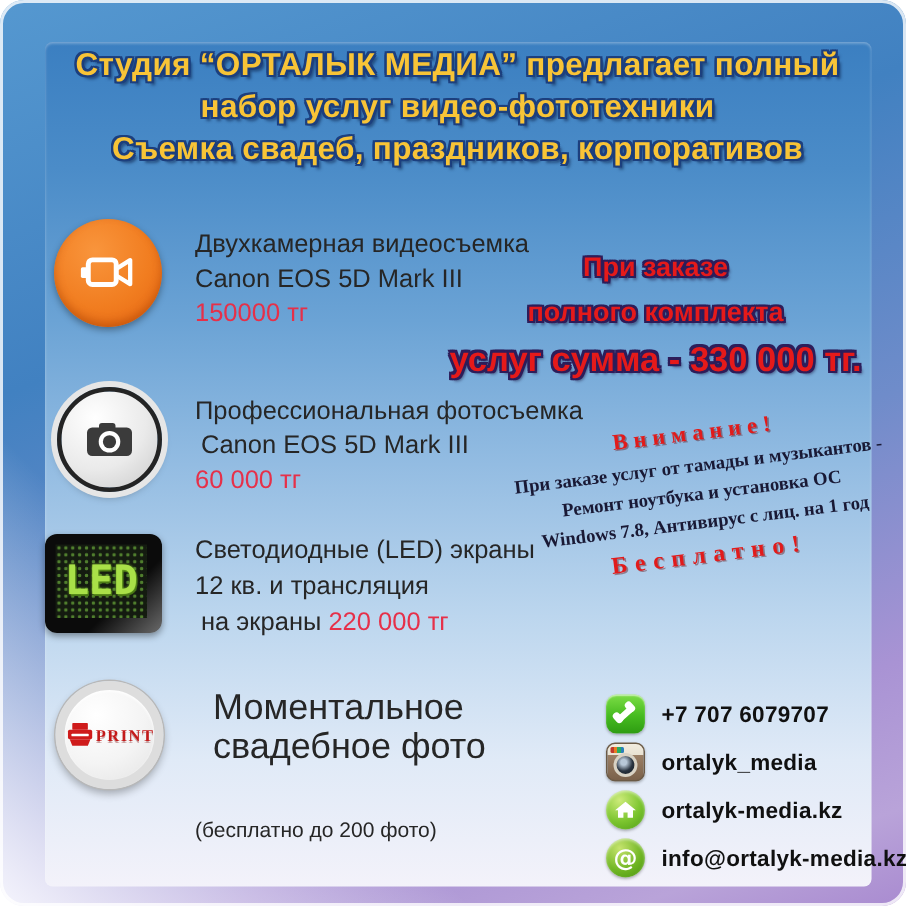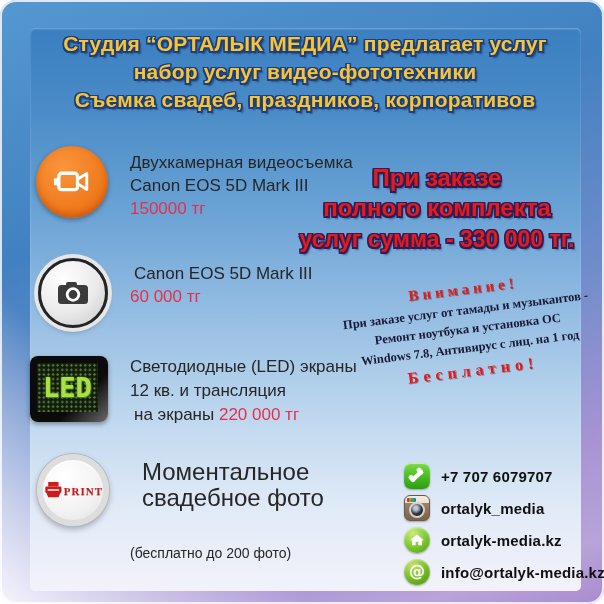--- a/index.html
+++ b/index.html
@@ -79,21 +79,21 @@
     text-shadow:0 1px 0 rgba(120,0,0,.35);
   }
   
   .promo{position:absolute;left:286px;top:163px;width:302px;text-align:center;}
   .promo div{
     font-weight:bold;color:#e51a1a;white-space:nowrap;
     text-shadow:-1.5px -1.5px 0 #2d1d5a,1.5px -1.5px 0 #2d1d5a,-1.5px 1.5px 0 #2d1d5a,
                  1.5px 1.5px 0 #2d1d5a,0 -1.5px 0 #2d1d5a,0 1.5px 0 #2d1d5a,
                 -1.5px 0 0 #2d1d5a,1.5px 0 0 #2d1d5a,2px 2.5px 2px rgba(20,10,50,.5);
   }
-  .promo .p1,.promo .p2{font-size:24px;line-height:30px;}
+  .promo .p1,.promo .p2{font-size:18px;line-height:30px;}
   .promo .p3{font-size:23px;line-height:32px;}
   
   .attention{
     position:absolute;left:330px;top:281px;width:276px;text-align:center;
     transform:rotate(-7deg);transform-origin:50% 50%;
     font-family:"Liberation Serif",serif;
   }
   .att-title{
     font-size:15px;font-weight:bold;color:#e11b1b;letter-spacing:4px;
     margin-bottom:3px;text-shadow:1px 1px 0 rgba(90,0,0,.4);
@@ -137,21 +137,21 @@
   .ico-at{background:radial-gradient(circle at 35% 25%, #c6e46e 0%, #6fb522 58%, #47920f 100%);}
   .at-glyph{color:#fff;font-weight:bold;font-size:16px;font-family:"DejaVu Sans",sans-serif;line-height:1;}
 </style>
 </head>
 <body>
 
 <div class="poster">
   <div class="content"></div>
 
   <div class="header">
-    <div>Студия “ОРТАЛЫК МЕДИА” предлагает услуг</div>
+    <div>Студия “ОРТАЛЫК МЕДИА” предлагает полный</div>
     <div>набор услуг видео-фототехники</div>
     <div>Съемка свадеб, праздников, корпоративов</div>
   </div>
 
   <div class="ico-video">
     <svg width="46" height="46" viewBox="0 0 42 42">
       <rect x="9" y="13" width="17" height="15" rx="2.5" fill="none" stroke="#fff" stroke-width="3"></rect>
       <path d="M26 18.5 L34.5 13.2 L34.5 27.8 L26 22.5 Z" fill="none" stroke="#fff" stroke-width="2.6" stroke-linejoin="round"></path>
       <rect x="4.5" y="17.5" width="5" height="6.5" rx="1" fill="#fff"></rect>
     </svg>
@@ -164,20 +164,21 @@
 
   <div class="ico-photo">
     <svg width="40" height="34" viewBox="0 0 40 34">
       <rect x="13" y="6" width="11" height="6" rx="2" fill="#3b3b3b"></rect>
       <rect x="5" y="9" width="30" height="19" rx="3.5" fill="#3b3b3b"></rect>
       <circle cx="20" cy="18.5" r="7.2" fill="#ffffff"></circle>
       <circle cx="20" cy="18.5" r="4.4" fill="#3b3b3b"></circle>
     </svg>
   </div>
   <div class="s-text" style="top:262px;">
+    <div class="s-line">Профессиональная фотосъемка</div>
     <div class="s-line" style="padding-left:4px;">Canon EOS 5D Mark III</div>
     <div class="s-line price">60 000 тг</div>
   </div>
 
   <div class="ico-led">
     <div class="led-panel">
       <span class="led-text">LED</span>
     </div>
   </div>
   <div class="s-text" style="top:355px;">

